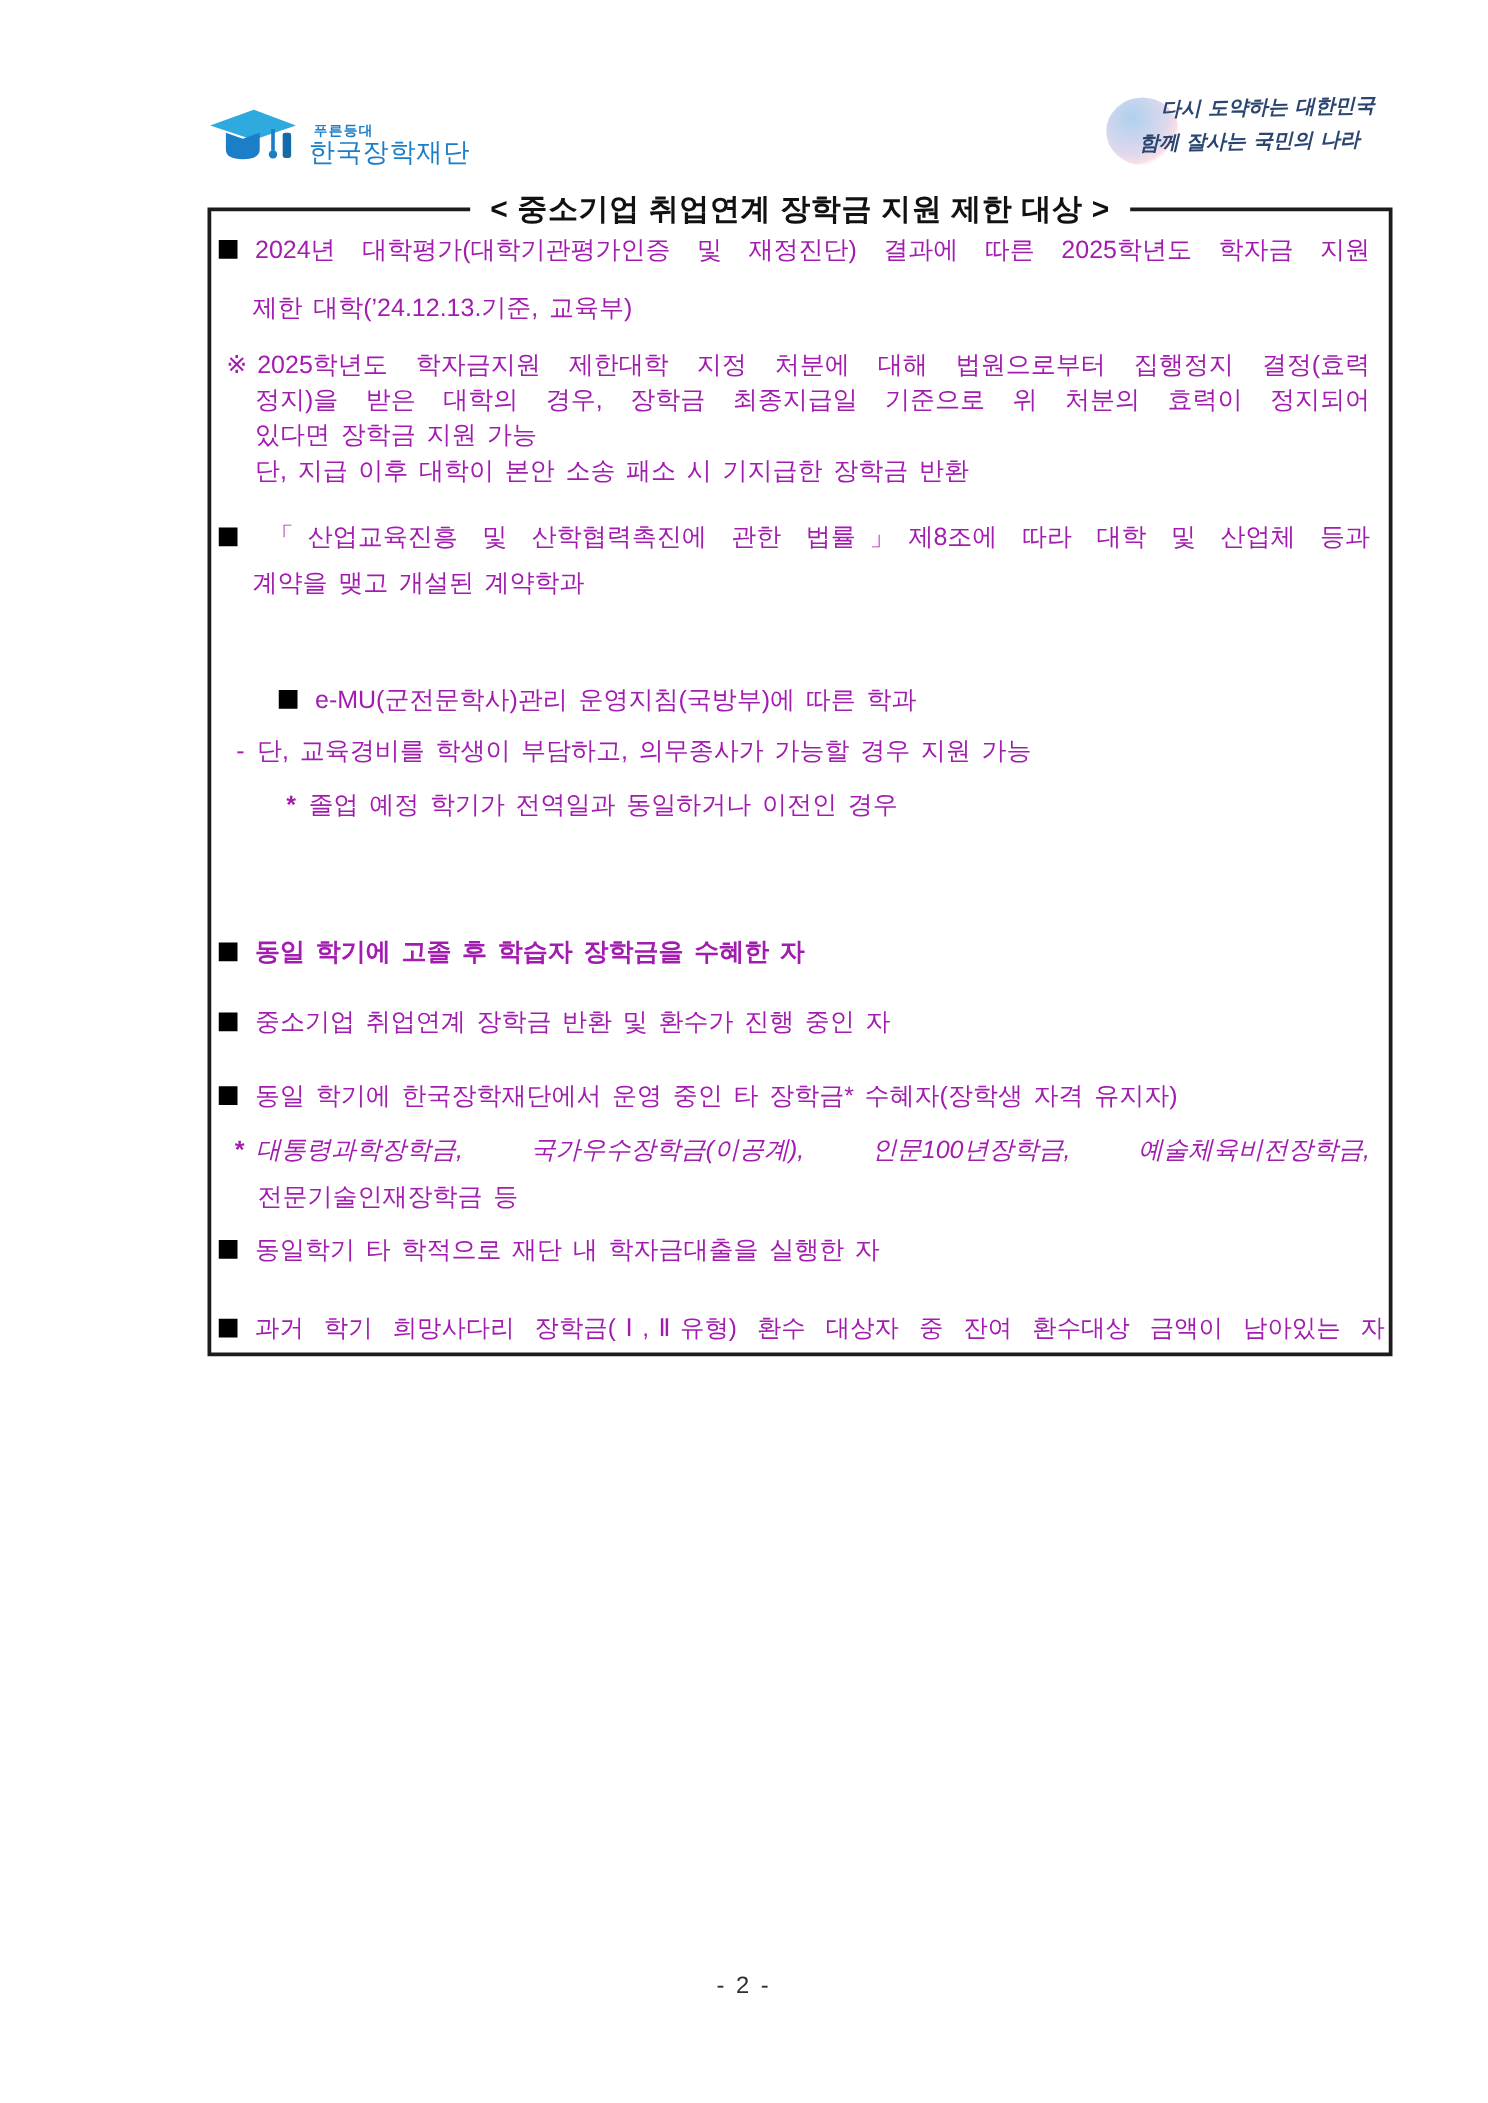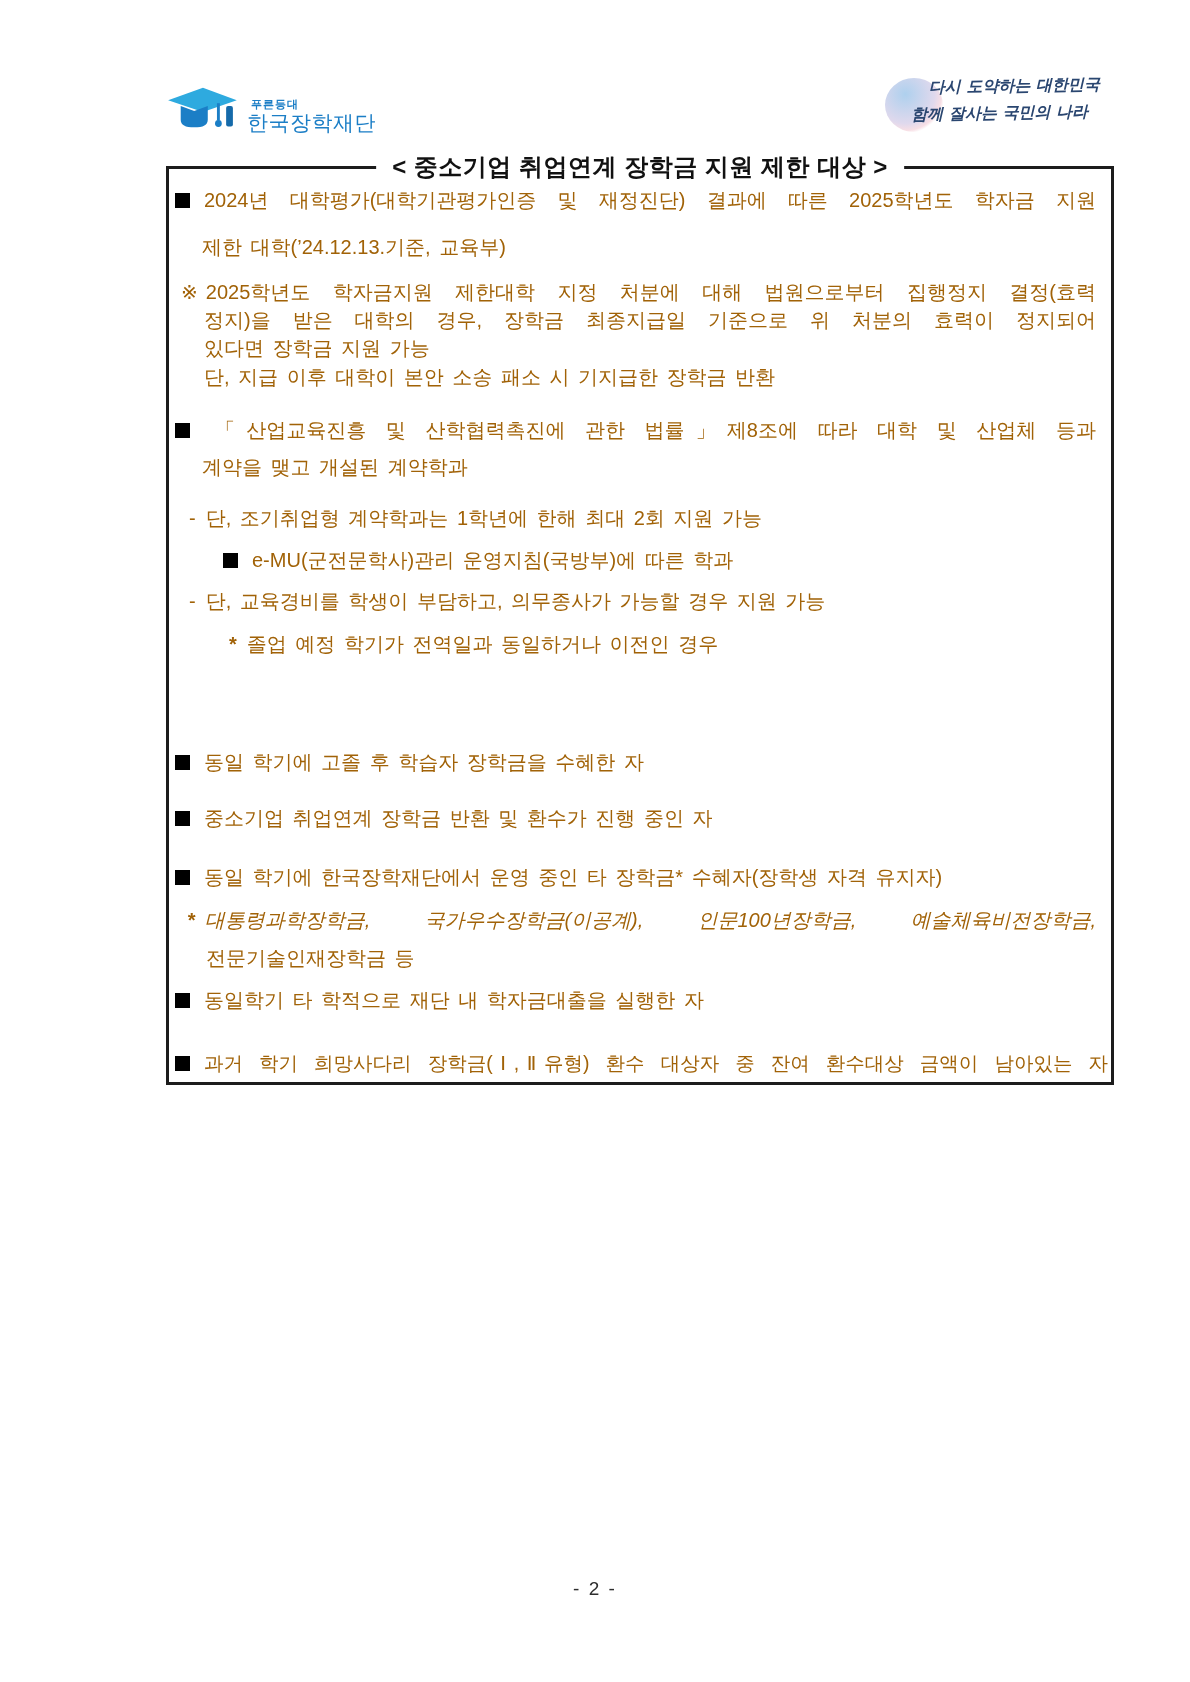--- a/index.html
+++ b/index.html
@@ -22,42 +22,42 @@
   .slogan-text .s1 { font-size:16px; white-space:nowrap; }
   .slogan-text .s2 { font-size:16px; white-space:nowrap; margin-top:6px; margin-left:-18px; }
 
   
   .restriction-box { position:absolute; left:115px; top:166px; width:948px; height:919px;
                      border:3px solid #1c1c1c; background:#fff; }
   .box-title { position:absolute; top:-18px; left:50%; transform:translateX(-50%);
                background:#fff; padding:0 16px; font-size:24px; font-weight:800; color:#111;
                white-space:nowrap; letter-spacing:0.5px; }
 
-  .line { position:absolute; font-size:20px; line-height:30px; color:#a16207; white-space:nowrap; word-spacing:3px; }
+  .line { position:absolute; font-size:20px; line-height:30px; color:#a21caf; white-space:nowrap; word-spacing:3px; }
   .just { white-space:normal; text-align:justify; text-align-last:justify; }
 
   .sq { display:inline-block; width:15px; height:15px; background:#000; margin-right:14px; vertical-align:-1px; }
   .mk { display:inline-block; margin-right:10px; }
   .mk-note { margin-right:8px; }
   .mk-star { font-weight:700; }
 
   .ln0  { top:16px;  left:6px;  width:921px; }
   .ln1  { top:63px;  left:33px; }
   .ln2  { top:108px; left:12px; width:915px; }
   .ln3  { top:136px; left:35px; width:892px; }
   .ln4  { top:164px; left:35px;text-align:center; }
   .ln5  { top:193px; left:35px; }
   .ln6  { top:246px; left:6px;  width:921px; }
   .ln7  { top:283px; left:33px; }
   .ln8  { top:334px; left:20px; }
   .ln9  { top:376px; left:6px;padding-left:48px;  }
   .ln10 { top:417px; left:20px; }
   .ln11 { top:460px; left:60px; }
   .ln12 { top:521px; left:6px;  }
-  .ln13 { top:578px; left:6px;  }
+  .ln13 { top:578px; left:6px;font-weight:bold;  }
   .ln14 { top:634px; left:6px;  }
   .ln15 { top:693px; left:6px;  }
   .ln16 { top:736px; left:18px; width:909px;font-style:italic; }
   .ln17 { top:774px; left:37px; }
   .ln18 { top:816px; left:6px;  }
   .ln19 { top:879px; left:6px;  width:933px; font-size:19.5px; }
 
   
   .page-number { position:absolute; top:1578px; left:0; width:100%; text-align:center;
                  font-size:19px; color:#2e2e2e; letter-spacing:2px; }
@@ -103,21 +103,20 @@
     <div class="line ln3 just"><span>정지)을 받은 대학의 경우, 장학금 최종지급일 기준으로 위 처분의 효력이 정지되어</span></div>
 
     <div class="line ln4"><span>있다면 장학금 지원 가능</span></div>
 
     <div class="line ln5"><span>단, 지급 이후 대학이 본안 소송 패소 시 기지급한 장학금 반환</span></div>
 
     <div class="line ln6 just"><span class="sq"></span><span>「산업교육진흥 및 산학협력촉진에 관한 법률」제8조에 따라 대학 및 산업체 등과</span></div>
 
     <div class="line ln7"><span>계약을 맺고 개설된 계약학과</span></div>
 
-    <div class="line ln8"><span class="mk">-</span><span>단, 조기취업형 계약학과는 1학년에 한해 최대 2회 지원 가능</span></div>
 
     <div class="line ln9"><span class="sq"></span><span>e-MU(군전문학사)관리 운영지침(국방부)에 따른 학과</span></div>
 
     <div class="line ln10"><span class="mk">-</span><span>단, 교육경비를 학생이 부담하고, 의무종사가 가능할 경우 지원 가능</span></div>
 
     <div class="line ln11"><span class="mk mk-star">*</span><span>졸업 예정 학기가 전역일과 동일하거나 이전인 경우</span></div>
 
 
     <div class="line ln13"><span class="sq"></span><span>동일 학기에 고졸 후 학습자 장학금을 수혜한 자</span></div>
 

